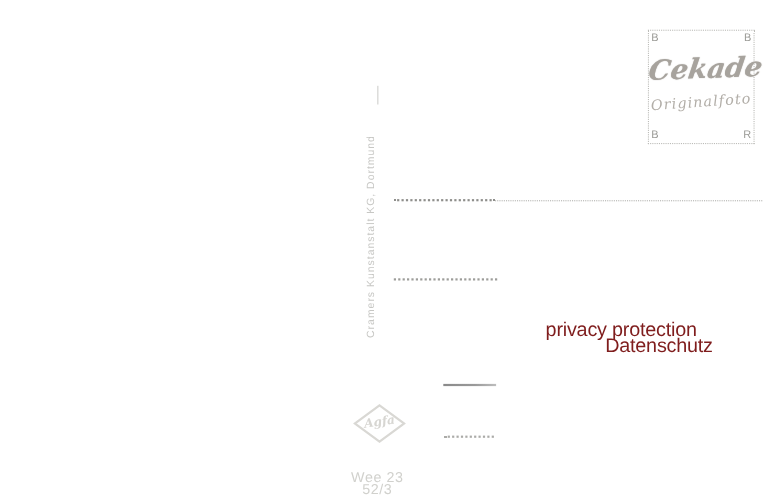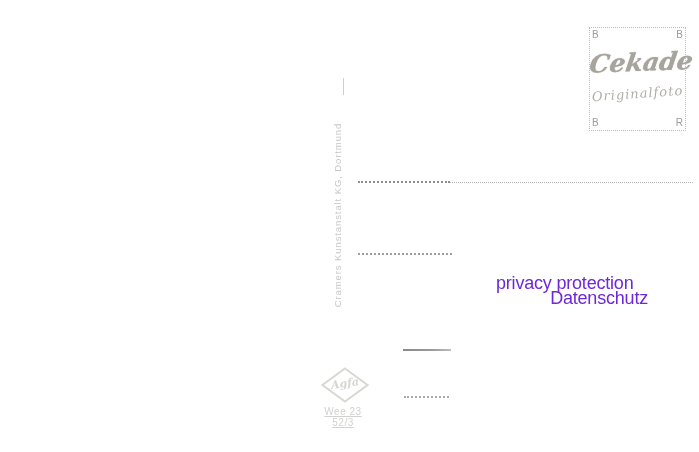--- a/index.html
+++ b/index.html
@@ -46,36 +46,36 @@
   .line1a{left:358px;top:181px;width:92px;border-top-color:#8e8e8b;border-top-width:2px;}
   .line1b{left:450px;top:182px;width:243px;border-top-color:#b2b2af;}
   .line2{left:358px;top:253px;width:94px;border-top-color:#9d9d9a;border-top-width:2px;}
   .line4{left:404px;top:396px;width:45px;border-top-color:#ababa8;border-top-width:2px;}
   .solidline{
     position:absolute;left:403px;top:349px;width:48px;height:2px;
     background:linear-gradient(to right,#8a8a8a,#9a9a9a 60%,#bdbdbd);
   }
   
   .watermark{
-    position:absolute;left:496px;top:276px;width:152px;
-    color:#6d28d9;font-size:18px;line-height:14.5px;letter-spacing:-0.2px;
+    position:absolute;left:496px;top:292px;width:152px;
+    color:#7f1d1d;font-size:18px;line-height:14.5px;letter-spacing:-0.2px;
   }
   .watermark .wm2{text-align:right;}
   
   .agfa{position:absolute;left:321px;top:367px;width:48px;height:36px;}
   .agfa svg{position:absolute;left:0;top:0;}
   .agfa-text{
     position:absolute;left:0;top:10px;width:48px;text-align:center;
     font-family:"DejaVu Serif",serif;font-style:italic;font-weight:bold;
     font-size:11px;color:#d7d6d2;transform:rotate(-8deg);
   }
   
   .print-code{
-    position:absolute;left:318px;top:406px;width:50px;text-align:center;
-    font-size:10px;line-height:11px;color:#d1d1cd;letter-spacing:0.5px;text-decoration:underline;
+    position:absolute;left:318px;top:428px;width:50px;text-align:center;
+    font-size:13px;line-height:11px;color:#d1d1cd;letter-spacing:0.5px;
   }
 </style>
 </head>
 <body>
 
 <div class="card">
 
   <div class="imprint-dash"></div>
   <div class="imprint">Cramers Kunstanstalt KG, Dortmund</div>
 

